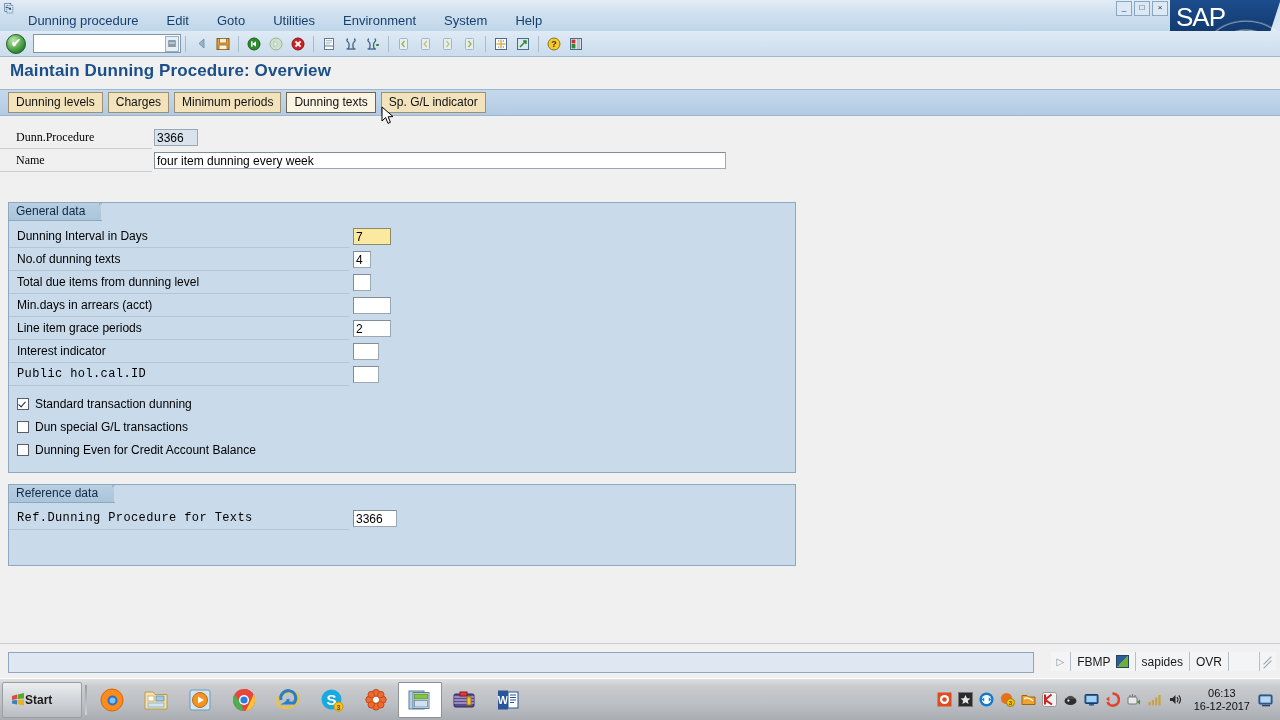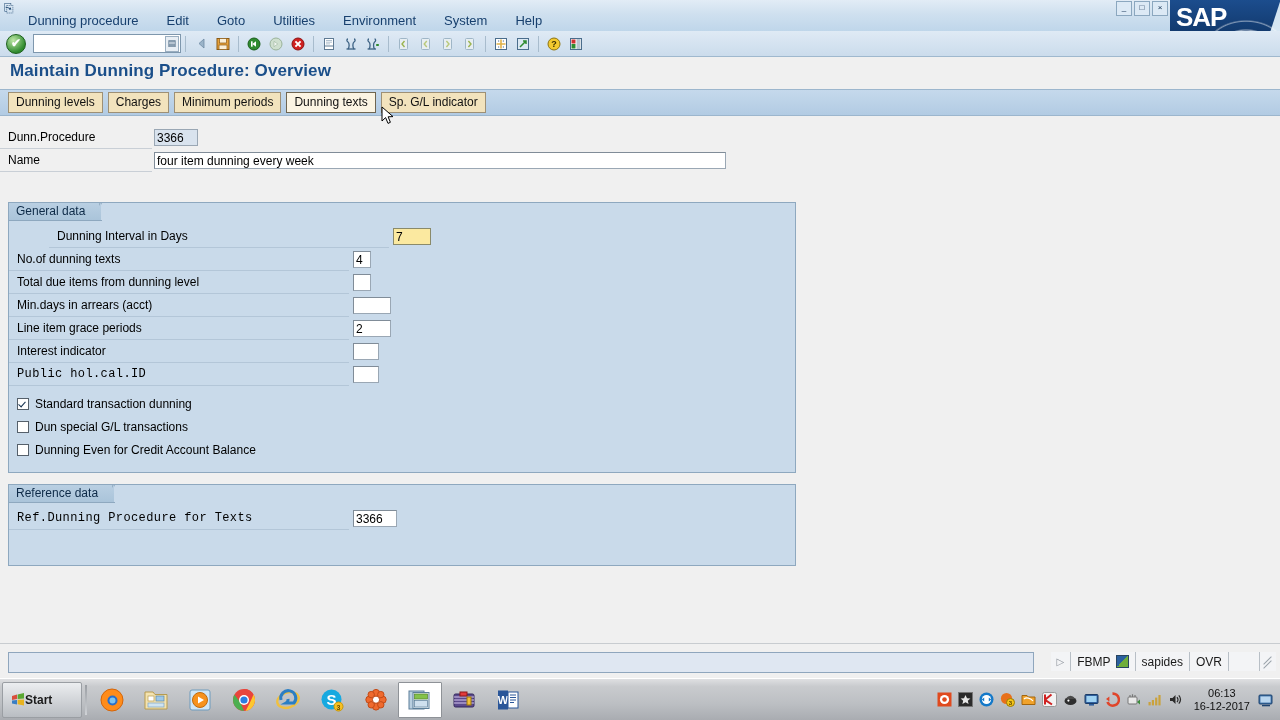--- a/index.html
+++ b/index.html
@@ -41,21 +41,21 @@
     background:linear-gradient(135deg,#b9d2e6 0%,#cfe2f0 60%,#dceaf5 100%);
     overflow:hidden;
   }
   .saplogo .badge{
     position:absolute;left:-6px;top:-4px;width:112px;height:36px;
     background:linear-gradient(180deg,#1d4f91 0%,#123a6e 100%);
     transform:skewX(-18deg);
   }
   .saplogo .sapword{
     position:absolute;left:6px;top:2px;
-    color:#fff;font-weight:bold;font-size:26px;letter-spacing:-1px;
+    color:#fff;font-weight:normal;font-size:26px;letter-spacing:-1px;
     font-family:"Liberation Sans",sans-serif;
     text-align:right;
   }
   .ripple{
     position:absolute;right:-14px;bottom:-30px;width:96px;height:70px;
     border-radius:50%;
     background:
       radial-gradient(ellipse at center, rgba(255,255,255,0) 38%, rgba(255,255,255,.55) 40%, rgba(255,255,255,0) 43%),
       radial-gradient(ellipse at center, rgba(255,255,255,0) 56%, rgba(255,255,255,.45) 58%, rgba(255,255,255,0) 61%),
       radial-gradient(ellipse at center, rgba(255,255,255,0) 74%, rgba(255,255,255,.35) 76%, rgba(255,255,255,0) 79%);
@@ -109,23 +109,24 @@
     height:19px;line-height:18px;padding:0 7px;
     background:#f2e3bd;border:1px solid #9e9075;
     font-size:12px;color:#111;white-space:nowrap;cursor:default;
   }
   .appbtn.hover{background:#fbf4e3;border:1px solid #6f6550;}
 
   
   .hdr{position:absolute;left:0;top:126px;width:790px;}
   .hdrrow{display:flex;align-items:center;height:23px;}
   .hdrlabel{
-    width:152px;font-size:12px;color:#000;padding-left:8px;
+    width:152px;font-size:12px;color:#000;padding-left:16px;
     box-sizing:border-box;border-bottom:1px solid #c9cfd6;height:23px;
     line-height:22px;
+    font-family:Liberation Serif, serif;
   }
   .inp{
     background:#fff;border:1px solid #9aa7b4;
     border-top-color:#808c98;border-left-color:#808c98;
     height:17px;line-height:16px;font-size:12px;
     padding:0 2px;box-sizing:border-box;color:#000;
   }
   .inp.disabled{background:#d9e3ee;border-color:#9aa7b4;}
   .inp.focus{background:#fbe9a0;border-color:#8a8a6a;}
 
@@ -424,21 +425,21 @@
   <div class="group" style="left:8px;top:202px;width:786px;height:269px;">
     <div class="gtitle">
       <span>General data</span>
       <span class="slash">
           <i></i>
         </span>
     </div>
 
     <div style="position:absolute;left:0;top:22px;width:786px;">
       <div class="frow">
-        <div class="flabel" style="width:340px;margin-left:40px;">Dunning Interval in Days</div>
+        <div class="flabel" style="width:340px;">Dunning Interval in Days</div>
         <div class="inp focus" style="width:38px;margin-left:4px;">7</div>
       </div>
       <div class="frow">
         <div class="flabel" style="width:340px;">No.of dunning texts</div>
         <div class="inp" style="width:18px;margin-left:4px;">4</div>
       </div>
       <div class="frow">
         <div class="flabel" style="width:340px;">Total due items from dunning level</div>
         <div class="inp" style="width:18px;margin-left:4px;"></div>
       </div>

